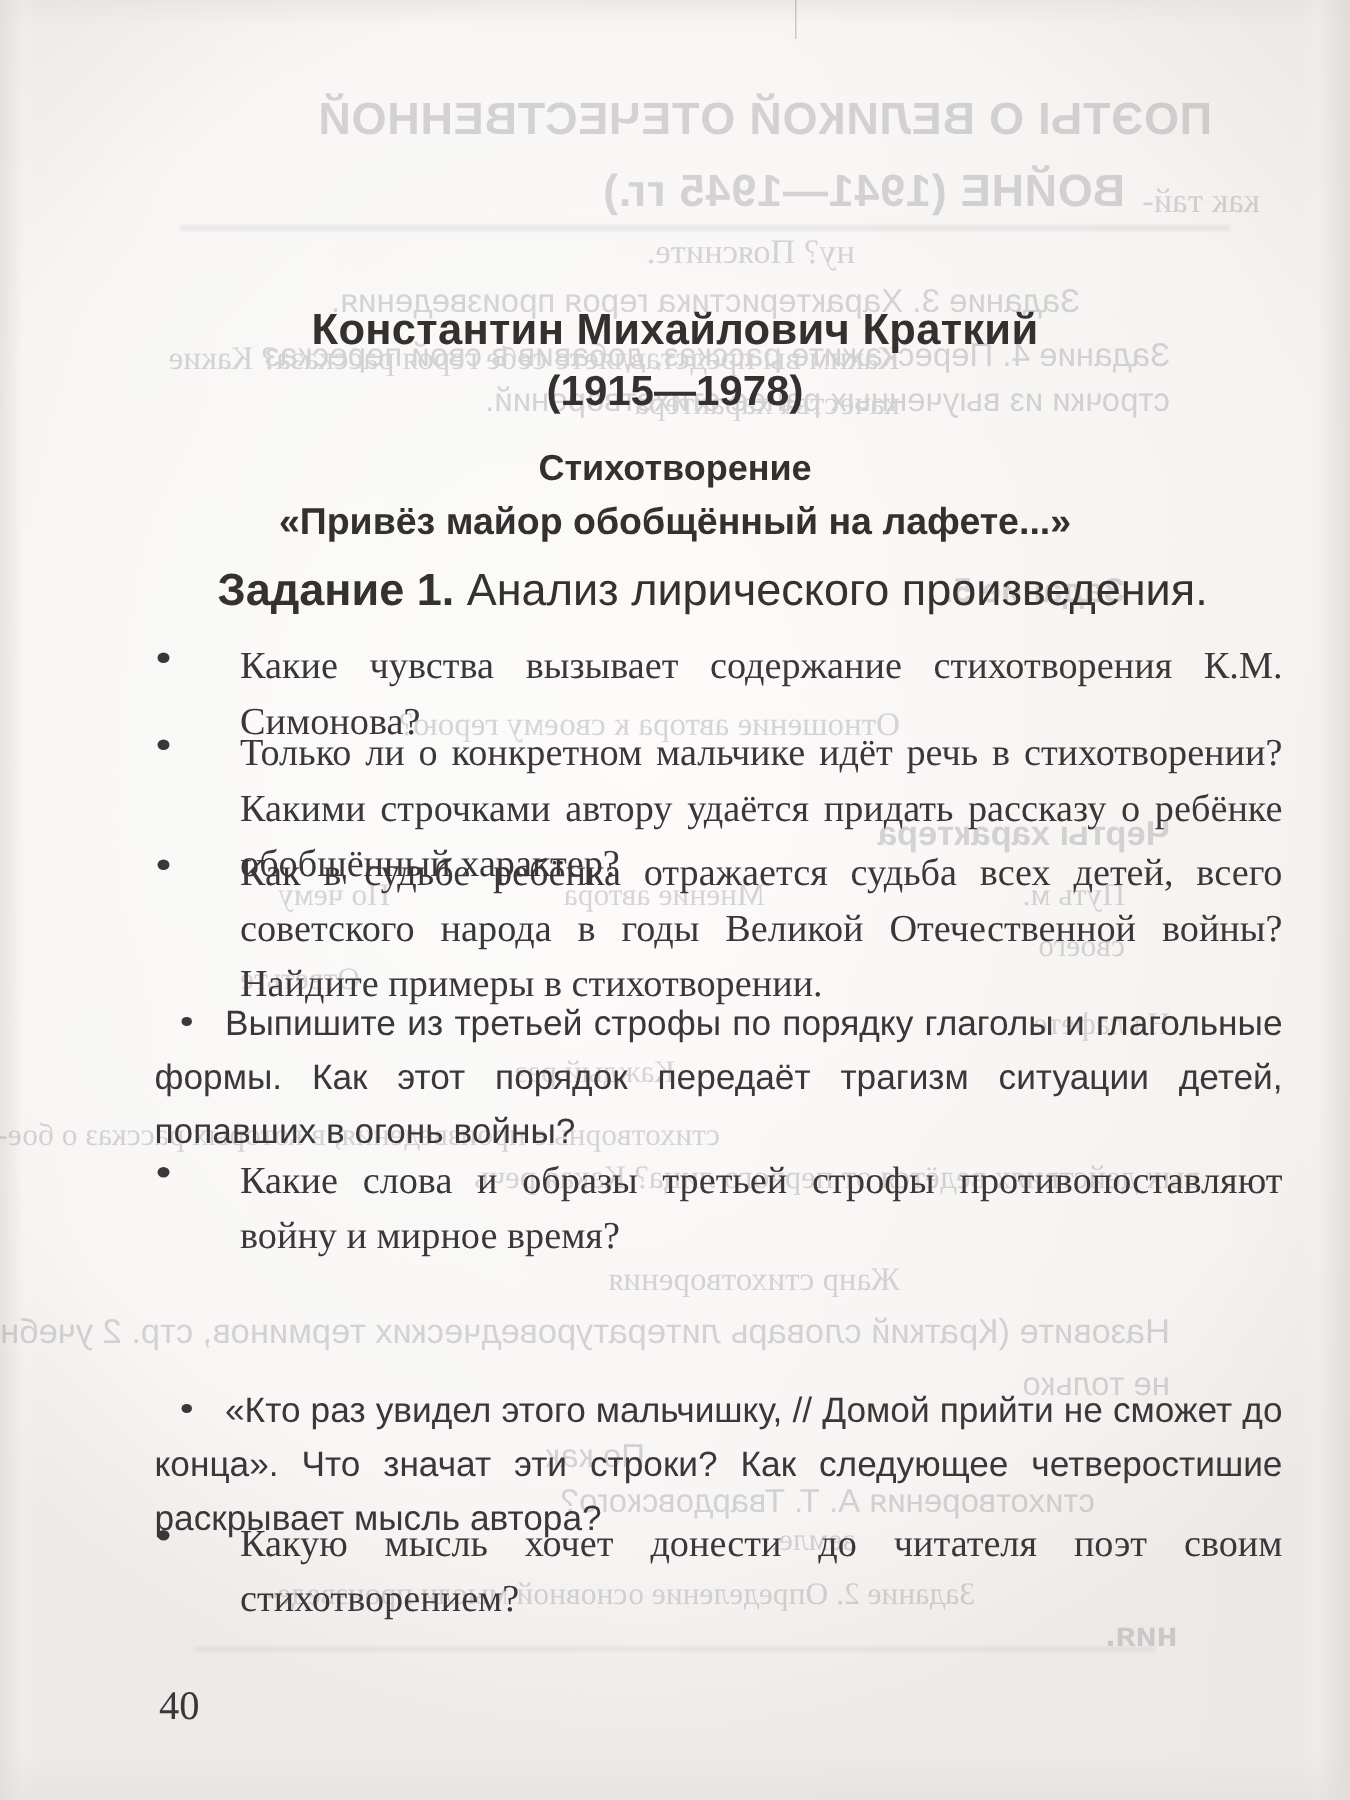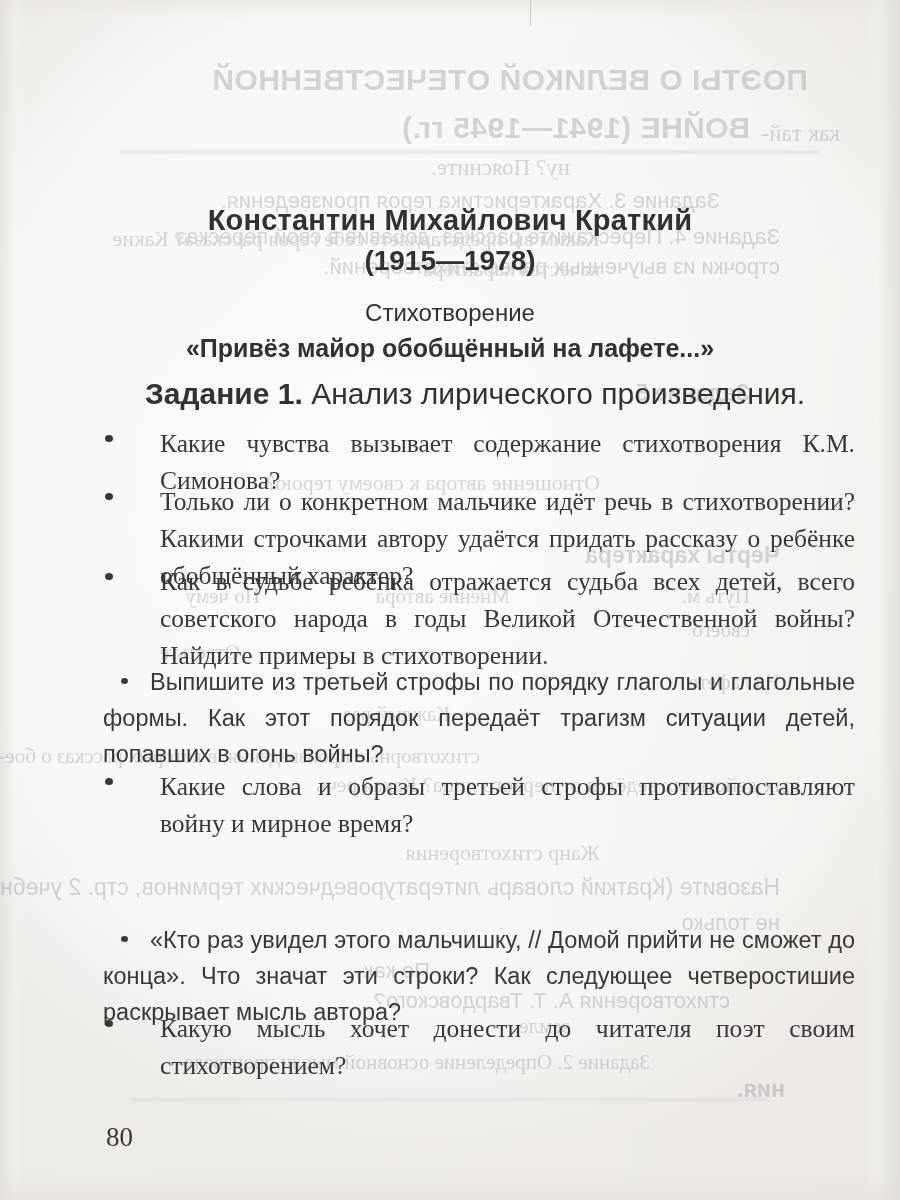--- a/index.html
+++ b/index.html
@@ -155,21 +155,21 @@
     letter-spacing: 0.2px;
     line-height: 40px;
   }
   .author-years {
     font-size: 28px;
     font-weight: bold;
     line-height: 42px;
   }
   .work-kind {
     font-size: 24px;
-    font-weight: normal;
+    font-weight: bold;
     line-height: 34px;
   }
   .work-title {
     font-size: 25px;
     font-weight: bold;
     line-height: 36px;
   }
 
   .task-line {
     position: absolute;
@@ -288,16 +288,16 @@
 
     <div class="sans-para" style="left:103px; top:922px; width:752px;">
       <span class="inline-dot"></span><span>«Кто раз увидел этого мальчишку, // Домой прийти не сможет до конца». Что значат эти строки? Как следующее четверостишие раскрывает мысль автора?</span>
     </div>
 
     <div class="bullet-item" style="left:105px; top:1010px; width:750px;">
       <span class="dot"></span>
       <span class="btext">Какую мысль хочет донести до читателя поэт своим стихотворением?</span>
     </div>
 
-    <div class="page-number" style="left:106px; top:1122px;">80</div>
+    <div class="page-number" style="left:106px; top:1122px;">40</div>
 
   </div>
 </div>
 
 </body></html>

